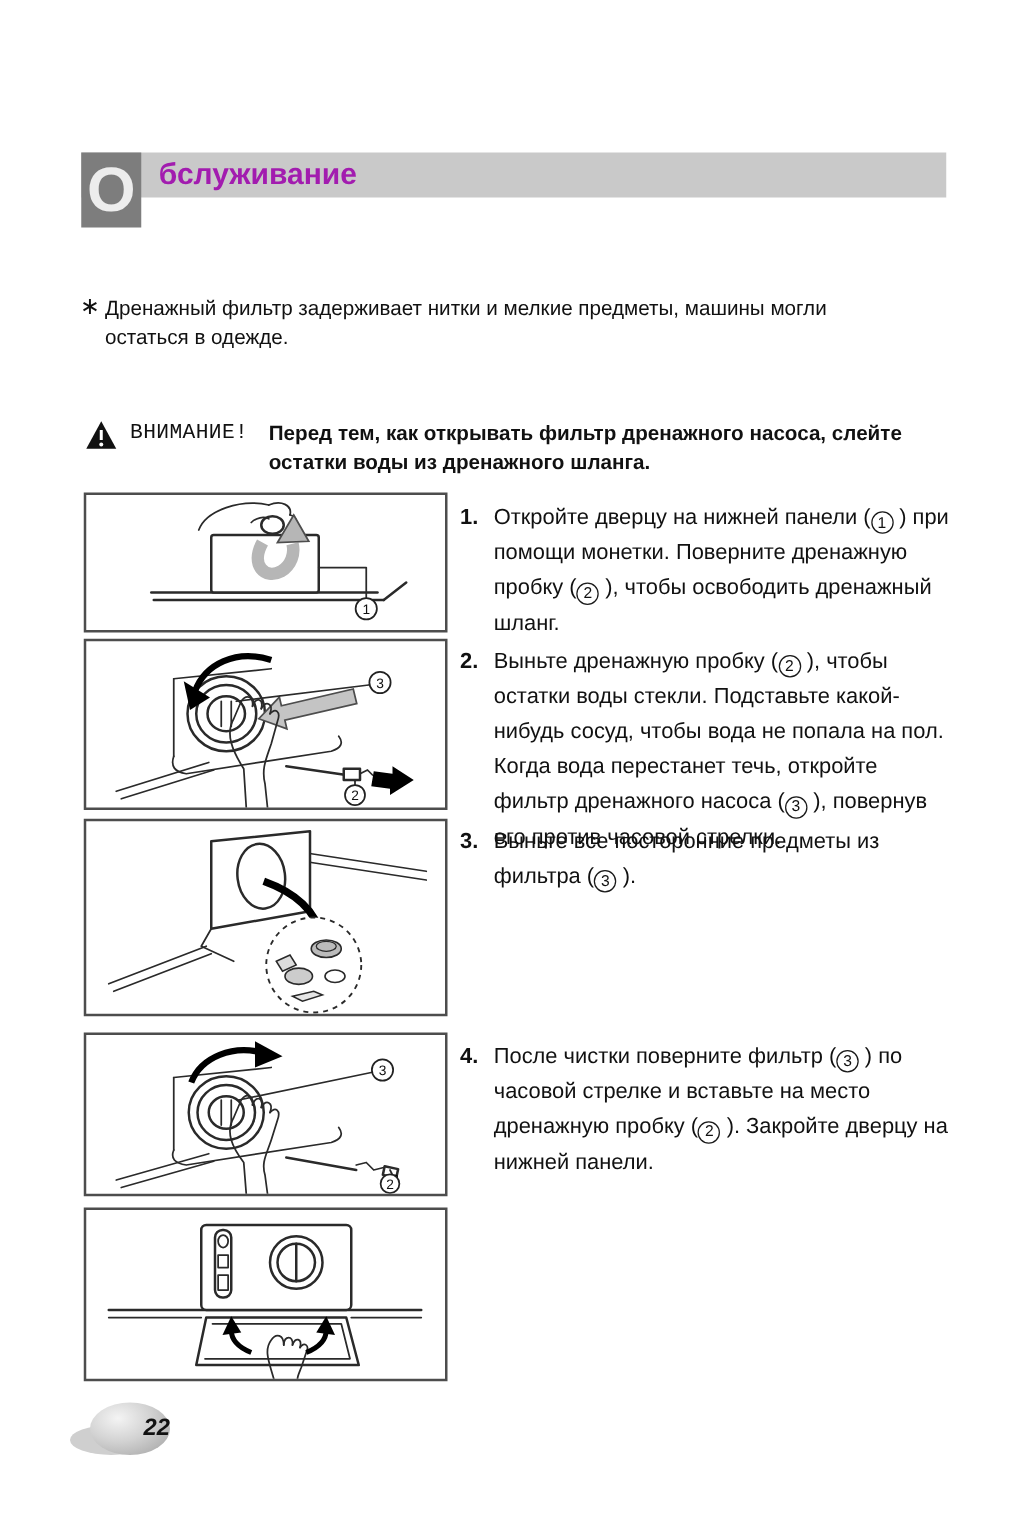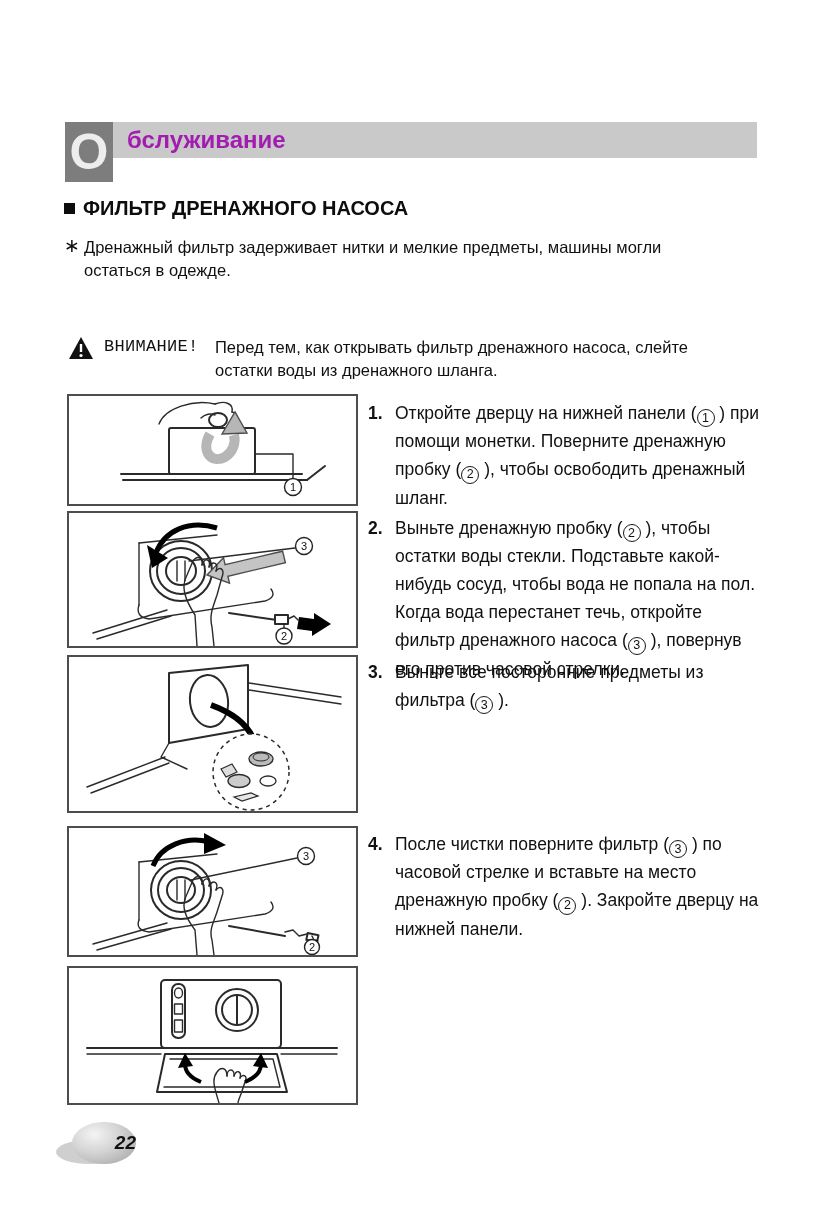--- a/index.html
+++ b/index.html
@@ -23,21 +23,21 @@
   .section-title{position:absolute;left:64px;top:197px;font-size:20px;font-weight:bold;color:#0d0d0d;display:flex;align-items:center;}
   .sq-bullet{display:inline-block;width:11px;height:11px;background:#0d0d0d;margin-right:8px;}
   
   .intro{position:absolute;left:64px;top:236px;width:645px;font-size:16.5px;line-height:23px;}
   .intro .mark{position:absolute;left:0;top:-2px;font-size:19px;}
   .intro .txt{margin-left:20px;}
   
   .warning{position:absolute;left:66px;top:334px;width:700px;}
   .warn-icon{position:absolute;left:2px;top:2px;}
   .warn-label{position:absolute;left:38px;top:3px;font-size:17px;letter-spacing:.3px;font-family:Liberation Mono, monospace;}
-  .warn-text{position:absolute;left:149px;top:2px;width:530px;font-size:16.5px;line-height:23px;}
+  .warn-text{position:absolute;left:149px;top:2px;width:530px;font-size:16.5px;line-height:23px;font-weight:bold;}
   
   .panel{position:absolute;left:67px;width:291px;border:2px solid #4d4d4d;background:#fff;box-sizing:border-box;}
   .panel svg{display:block;}
   
   .step{position:absolute;left:368px;width:392px;font-size:17.5px;line-height:28px;}
   .step .num{position:absolute;left:0;top:0;font-weight:bold;}
   .step .body{margin-left:27px;width:365px;}
   .circ{
     display:inline-flex;align-items:center;justify-content:center;
     width:18px;height:18px;border:1.4px solid #1a1a1a;border-radius:50%;
@@ -63,24 +63,20 @@
 <body>
 
 <div class="page">
 
   <div class="chapter-bar"></div>
   <div class="chapter-initial">
     <span>О</span>
   </div>
   <div class="chapter-title">бслуживание</div>
 
-  <div class="section-title">
-    <span class="sq-bullet"></span>
-    <span>ФИЛЬТР ДРЕНАЖНОГО НАСОСА</span>
-  </div>
 
   <div class="intro">
     <span class="mark">∗</span>
     <div class="txt">
       <div>Дренажный фильтр задерживает нитки и мелкие предметы, машины могли остаться в одежде.</div>
     </div>
   </div>
 
   <div class="warning">
     <svg class="warn-icon" width="26" height="24" viewBox="0 0 26 24">

